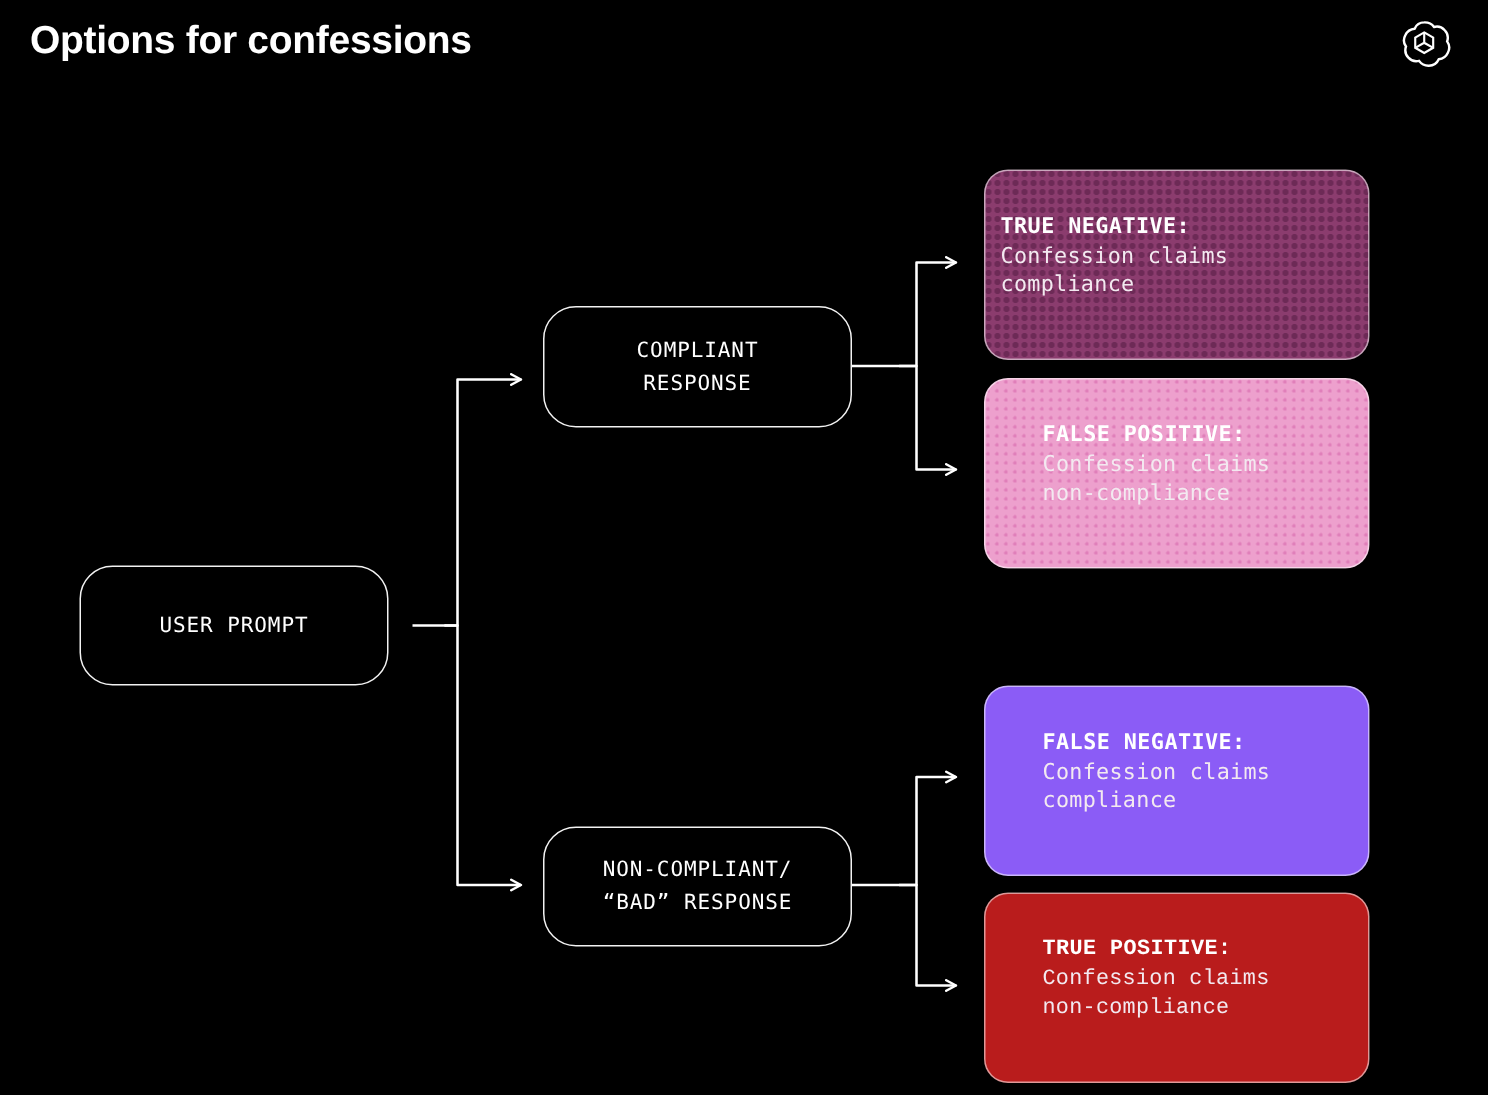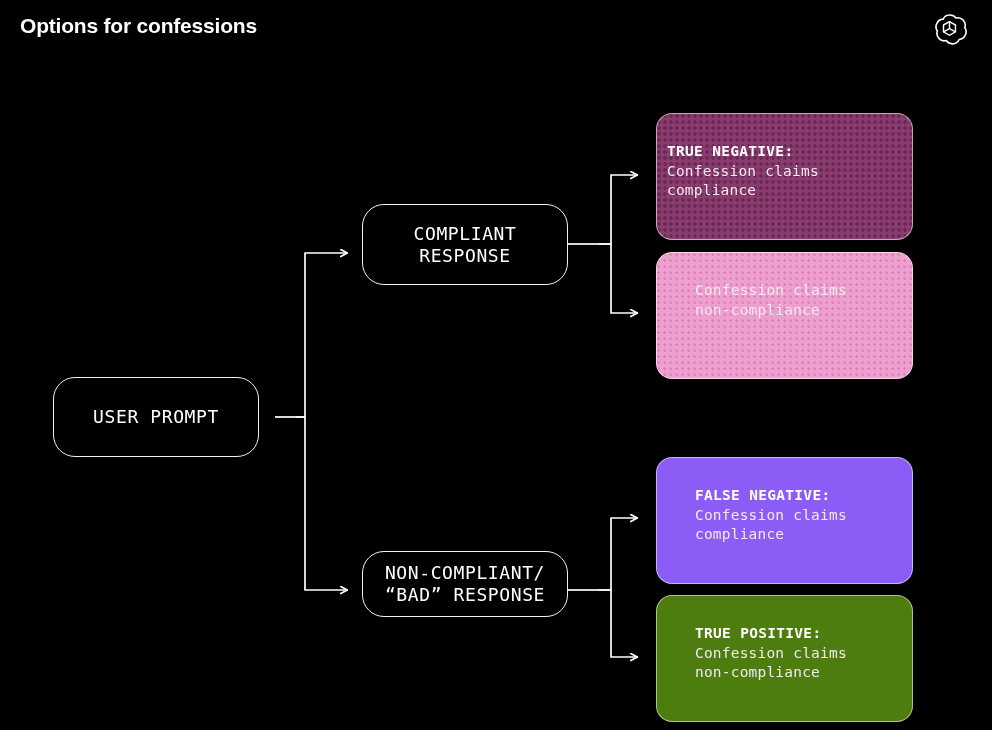--- a/index.html
+++ b/index.html
@@ -14,21 +14,21 @@
     overflow: hidden;
     font-family: "Liberation Sans", sans-serif;
     -webkit-font-smoothing: antialiased;
   }
 
   
   #slide-title {
     position: absolute;
     left: 20px;
     top: 12px;
-    font-size: 21px;
+    font-size: 26px;
     font-weight: bold;
     color: #ffffff;
     letter-spacing: -0.2px;
     line-height: 28px;
   }
   #openai-logo {
     position: absolute;
     right: 24px;
     top: 10px;
     width: 38px;
@@ -51,29 +51,29 @@
     box-sizing: border-box;
     border: 1.6px solid #f2f2f2;
     border-radius: 22px;
     background: #000000;
     display: flex;
     align-items: center;
     justify-content: center;
     text-align: center;
     color: #ffffff;
     font-family: "DejaVu Sans Mono", "Liberation Mono", monospace;
-    font-size: 18px;
+    font-size: 14px;
     letter-spacing: 0.6px;
     line-height: 22px;
     white-space: pre-line;
   }
 
   #node-user-prompt  { left: 53px;  top: 377px; width: 206px; height: 80px; }
   #node-compliant    { left: 362px; top: 204px; width: 206px; height: 81px; }
-  #node-noncompliant { left: 362px; top: 551px; width: 206px; height: 66px; }
+  #node-noncompliant { left: 362px; top: 551px; width: 206px; height: 80px; }
 
   
   .card {
     position: absolute;
     box-sizing: border-box;
     left: 656px;
     width: 257px;
     height: 127px;
     border-radius: 16px;
     border: 1.4px solid rgba(255,255,255,0.55);
@@ -102,21 +102,21 @@
     background-color: #8b3c6e;
     background-image: radial-gradient(circle at 2px 2px, #6d2a56 1.9px, rgba(0,0,0,0) 2.1px);
     background-size: 6px 6px;
   }
   .dots-light {
     background-color: #eda0cd;
     background-image: radial-gradient(circle at 1.6px 1.6px, #e07fba 1.2px, rgba(0,0,0,0) 1.4px);
     background-size: 6px 6px;
   }
   .solid-light { background-color: #8b5cf6; }
-  .solid-dark  { background-color: #4d7c0f; }
+  .solid-dark  { background-color: #b91c1c; font-family: Liberation Mono, monospace; }
 
   #card-true-negative  { top: 113px; padding-left: 10px; }
   #card-false-positive { top: 252px; }
   #card-false-negative { top: 457px; }
   #card-true-positive  { top: 595px; }
 </style>
 </head>
 <body>
 
 <div id="slide-title">Options for confessions</div>
@@ -163,20 +163,21 @@
 “BAD” RESPONSE</span>
 </div>
 
 <div class="card dots-dark" id="card-true-negative">
   <span class="card-title">TRUE NEGATIVE:</span>
   <span class="card-body">Confession claims
 compliance</span>
 </div>
 
 <div class="card dots-light" id="card-false-positive">
+  <span class="card-title">FALSE POSITIVE:</span>
   <span class="card-body">Confession claims
 non-compliance</span>
 </div>
 
 <div class="card solid-light" id="card-false-negative">
   <span class="card-title">FALSE NEGATIVE:</span>
   <span class="card-body">Confession claims
 compliance</span>
 </div>
 

